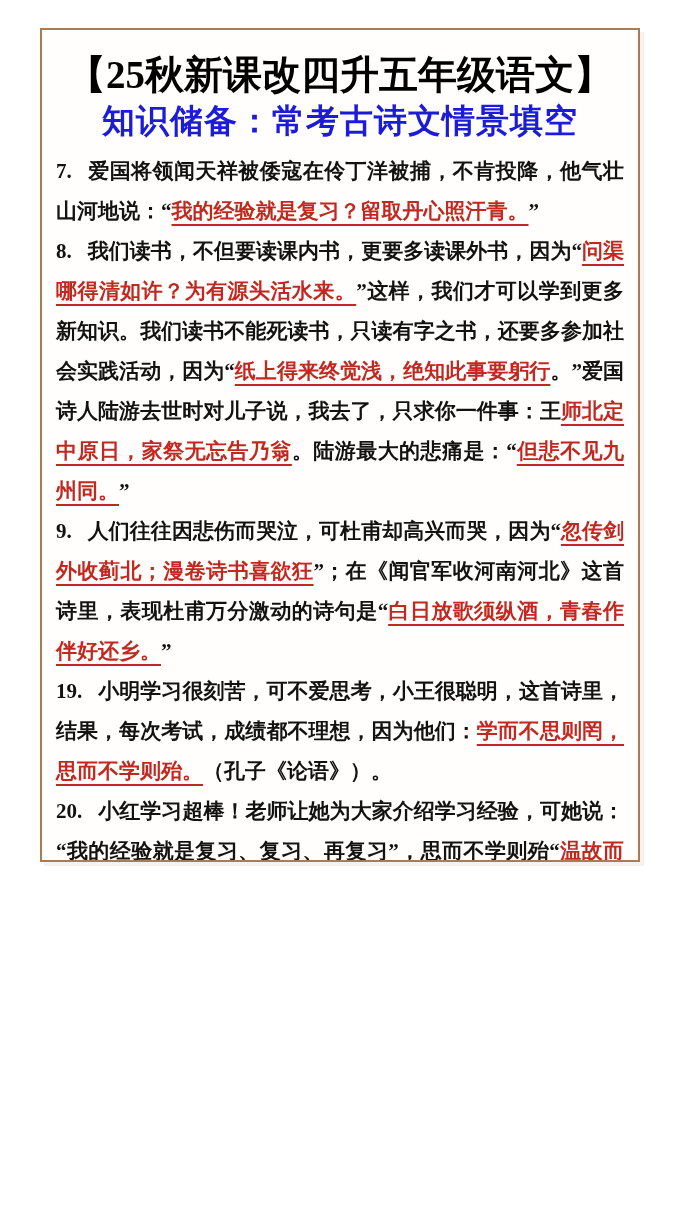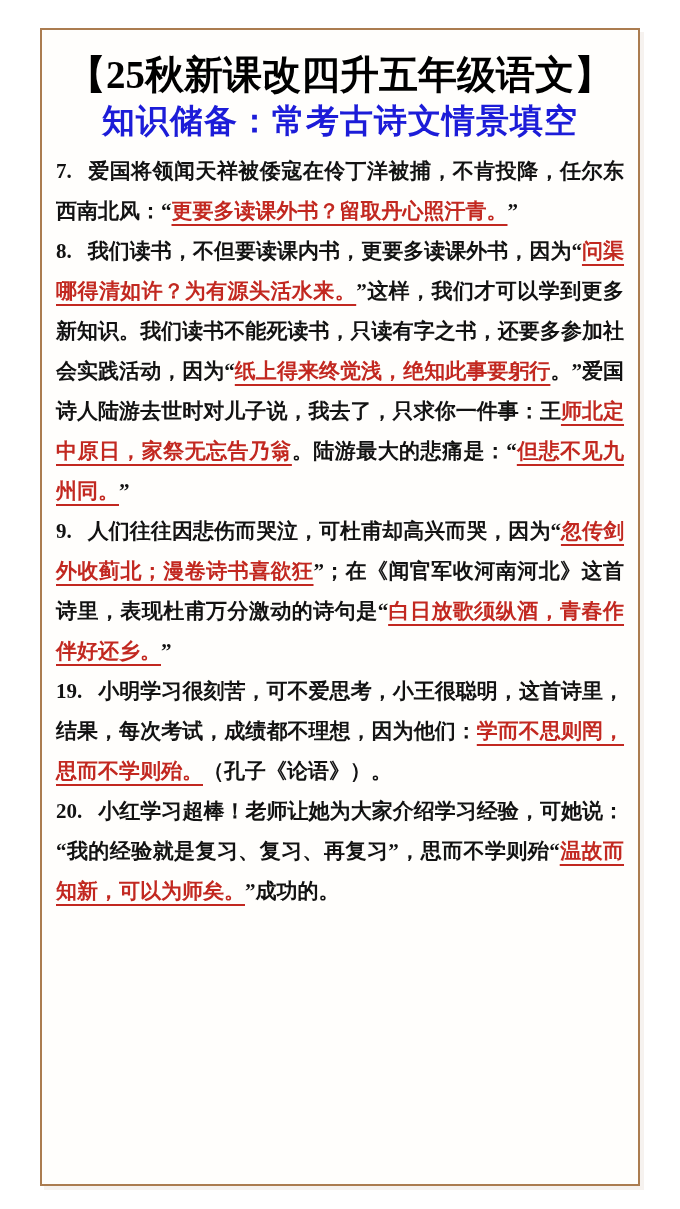--- a/index.html
+++ b/index.html
@@ -12,21 +12,21 @@
   html,body{width:680px;background:#ffffff;}
   body{
     height:1209px;
     position:relative;
     font-family:"Liberation Serif","DejaVu Serif",serif;
     color:var(--ink);
   }
   .sheet-frame{
     position:absolute;
     left:40px; top:28px;
-    width:600px; height:1158px;
+    width:600px; height:834px;
     border:2px solid var(--border-tan);
     background:#fffefc;
     box-shadow:4px 4px 0 rgba(180,150,120,0.12);
     padding:22px 14px 10px 14px;
     overflow:hidden;
   }
   .doc-title{
     text-align:center;
     font-size:39px;
     font-weight:bold;
@@ -66,19 +66,19 @@
     text-underline-offset:6px;
   }
 </style>
 </head>
 <body>
 
 <div class="sheet-frame">
   <div class="doc-title">【25秋新课改四升五年级语文】</div>
   <div class="doc-subtitle">知识储备：常考古诗文情景填空</div>
   <div class="items">
-      <p class="item"><span class="num">7.</span><span class="normal">爱国将领闻天祥被倭寇在伶丁洋被捕，不肯投降，任尔东西南北风：“</span><span class="answer">更要多读课外书？留取丹心照汗青。</span><span class="normal">”</span></p>
+      <p class="item"><span class="num">7.</span><span class="normal">爱国将领闻天祥被倭寇在伶丁洋被捕，不肯投降，他气壮山河地说：“</span><span class="answer">我的经验就是复习？留取丹心照汗青。</span><span class="normal">”</span></p>
       <p class="item"><span class="num">8.</span><span class="normal">我们读书，不但要读课内书，更要多读课外书，因为“</span><span class="answer">问渠哪得清如许？为有源头活水来。</span><span class="normal">”这样，我们才可以学到更多新知识。我们读书不能死读书，只读有字之书，还要多参加社会实践活动，因为“</span><span class="answer">纸上得来终觉浅，绝知此事要躬行</span><span class="normal">。”爱国诗人陆游去世时对儿子说，我去了，只求你一件事：王</span><span class="answer">师北定中原日，家祭无忘告乃翁</span><span class="normal">。陆游最大的悲痛是：“</span><span class="answer">但悲不见九州同。</span><span class="normal">”</span></p>
       <p class="item"><span class="num">9.</span><span class="normal">人们往往因悲伤而哭泣，可杜甫却高兴而哭，因为“</span><span class="answer">忽传剑外收蓟北；漫卷诗书喜欲狂</span><span class="normal">”；在《闻官军收河南河北》这首诗里，表现杜甫万分激动的诗句是“</span><span class="answer">白日放歌须纵酒，青春作伴好还乡。</span><span class="normal">”</span></p>
       <p class="item"><span class="num">19.</span><span class="normal">小明学习很刻苦，可不爱思考，小王很聪明，这首诗里，结果，每次考试，成绩都不理想，因为他们：</span><span class="answer">学而不思则罔，思而不学则殆。</span><span class="normal">（孔子《论语》）。</span></p>
       <p class="item"><span class="num">20.</span><span class="normal">小红学习超棒！老师让她为大家介绍学习经验，可她说：“我的经验就是复习、复习、再复习”，思而不学则殆“</span><span class="answer">温故而知新，可以为师矣。</span><span class="normal">”成功的。</span></p>
     </div>
 </div>
 
 </body></html>

